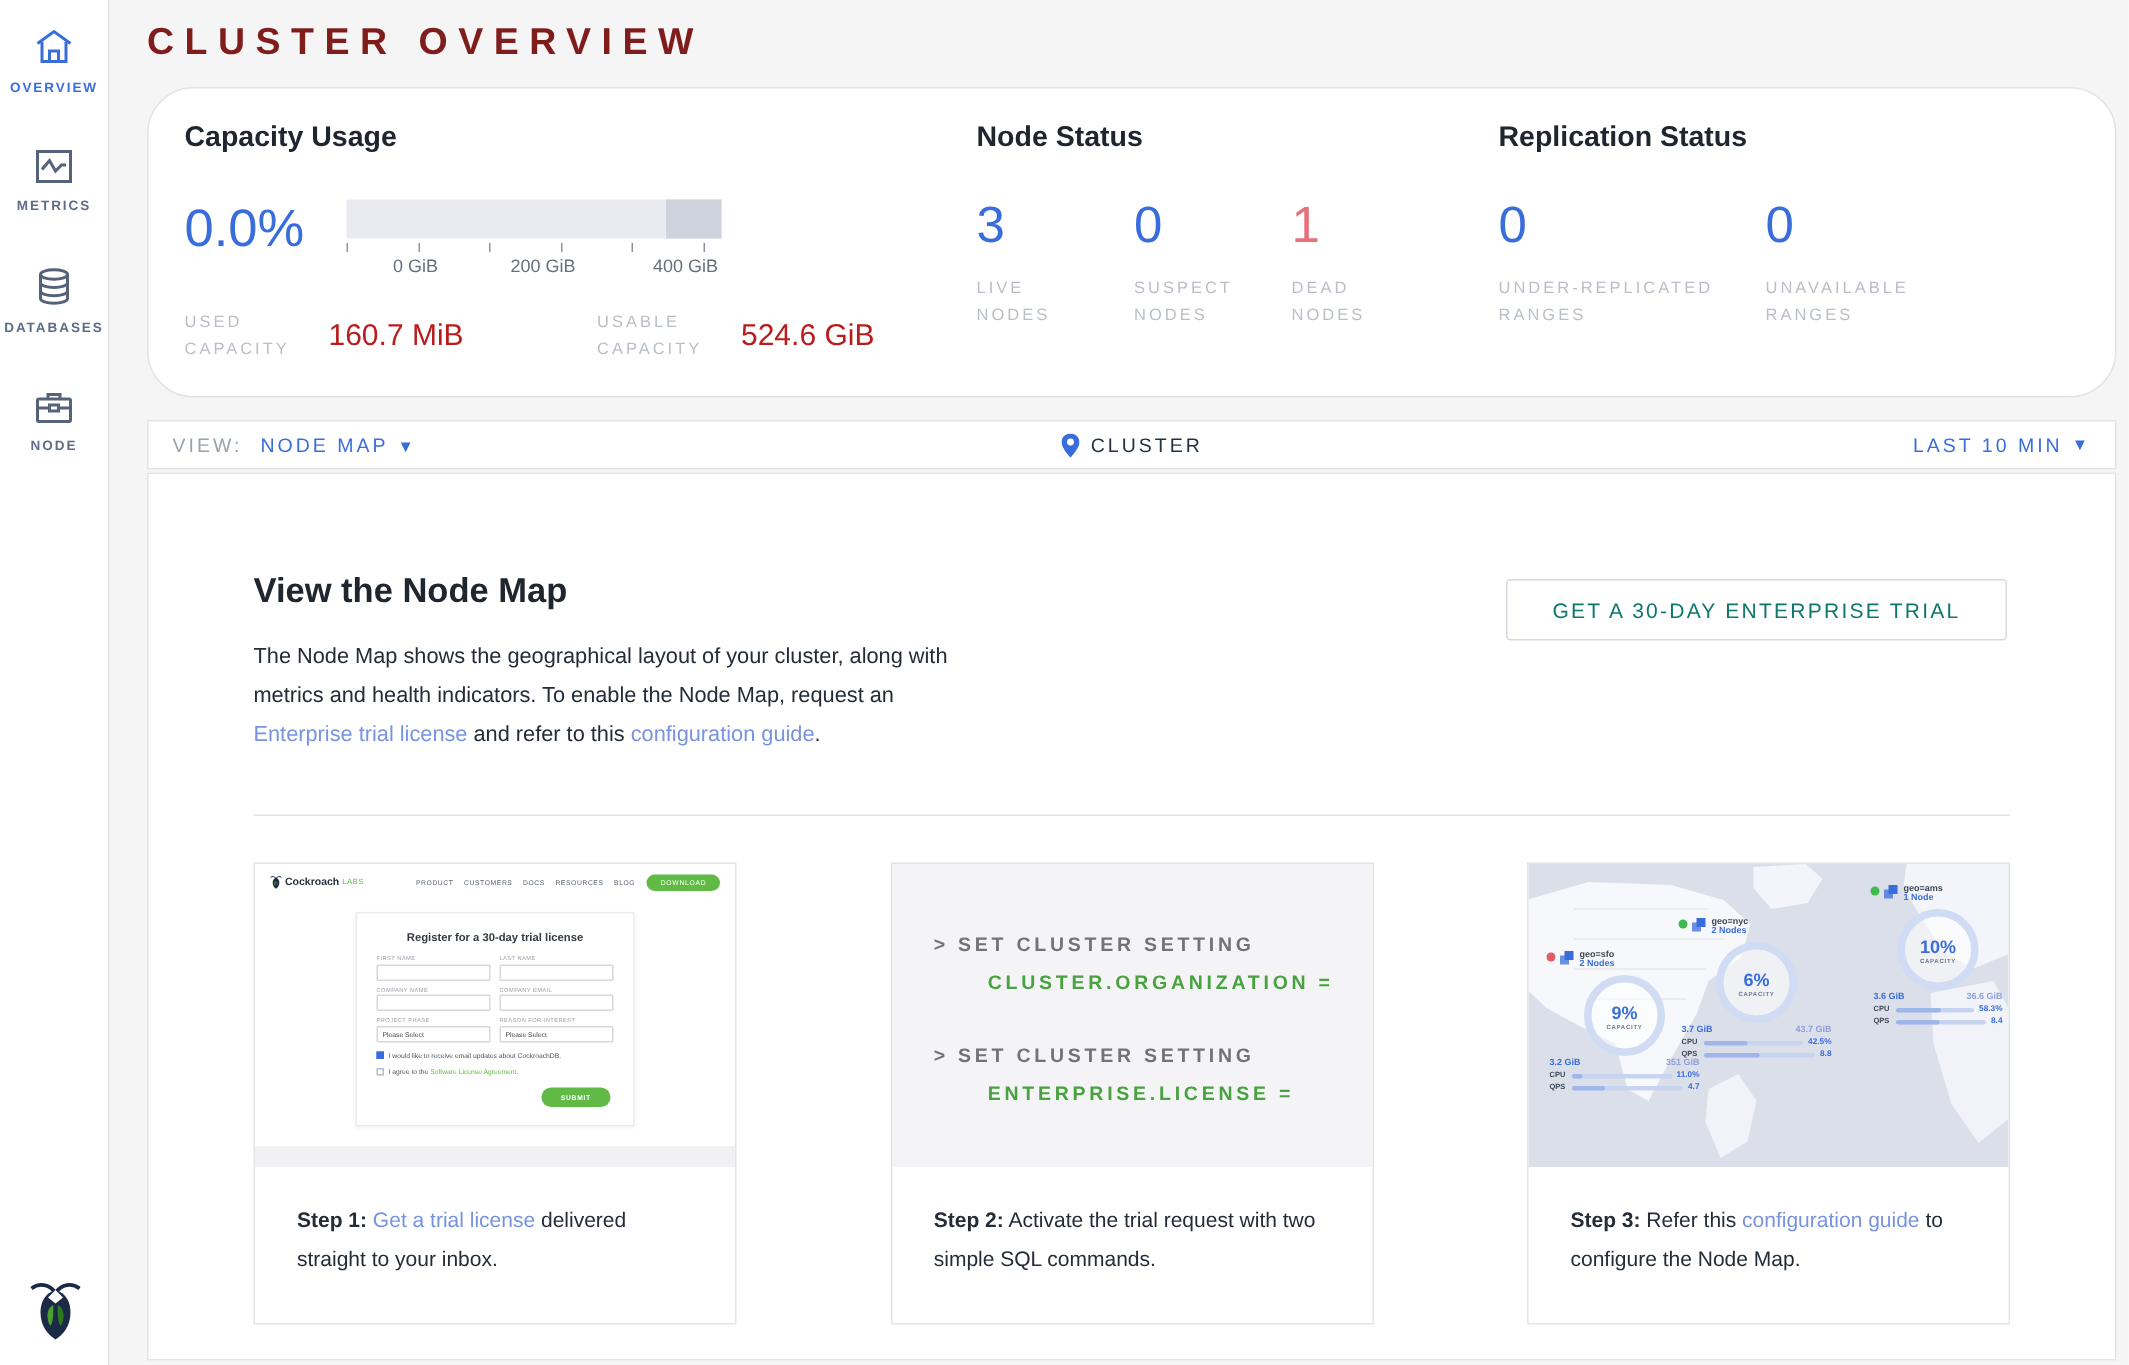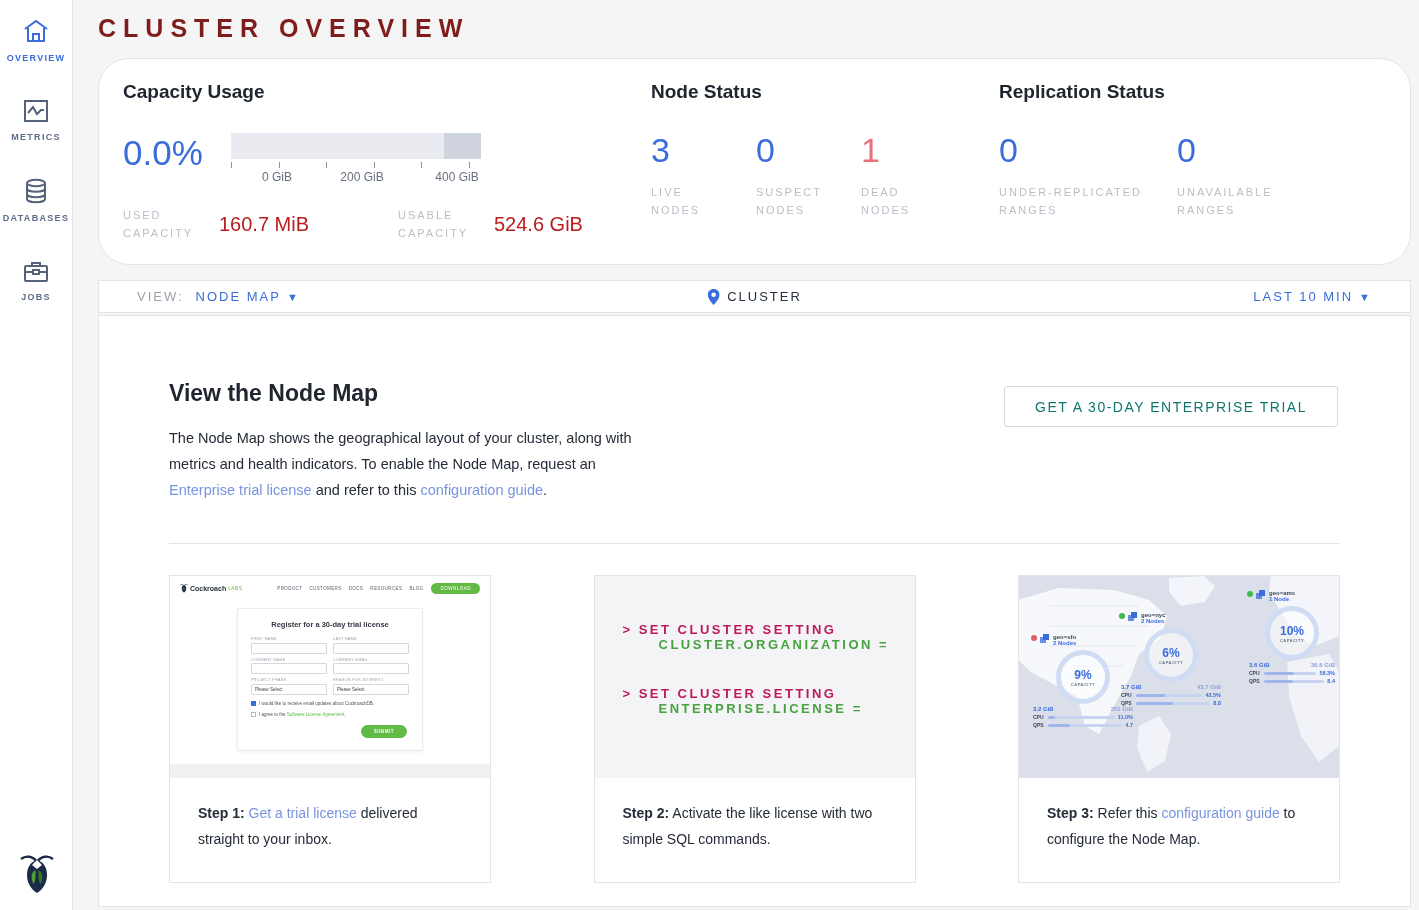--- a/index.html
+++ b/index.html
@@ -46,21 +46,21 @@
   .cap-detail { display:flex; margin-top:20px; align-items:center; }
   .cap-detail .dlbl { width:96px; font-size:11px; letter-spacing:2px; color:#b9bec7;
     line-height:18px; }
   .cap-detail .dval { font-size:20px; color:#b91c1c; width:135px; }
   .node-sec { width:348px; }
   .repl-sec { flex:1; }
   .stats-row { display:flex; }
 
   
   .viewbar { margin-top:15px; height:33px; display:flex; align-items:center;
-    padding:0 38px; position:relative; font-size:13px; letter-spacing:2px; }
+    padding:0 16px; position:relative; font-size:13px; letter-spacing:2px; }
   .viewbar .vlabel { color:#9aa2ad; margin-right:12px; }
   .viewbar .vvalue { color:#3a6ddc; cursor:pointer; }
   .viewbar .caret { color:#3a6ddc; font-size:11px; margin-left:6px; }
   .vb-center { position:absolute; left:50%; transform:translateX(-50%);
     display:flex; align-items:center; gap:8px; color:#253142; }
   .vb-right { margin-left:auto; color:#3a6ddc; cursor:pointer; display:flex; align-items:center; }
 
   
   .nm-panel { margin-top:2px; height:592px; position:relative; padding:0 70px; }
   .nm-title { padding-top:64px; font-size:23px; font-weight:600; color:#20262f; }
@@ -101,23 +101,23 @@
   .mf-box.on { background:#3a6ddc; border-color:#3a6ddc; }
   .mf-check span { font-size:4.5px; color:#4c535d; }
   .mf-check .glink { color:#61b946; }
   .mf-submit { display:block; margin:8px 2px 0 auto; background:#61b946; border:none;
     color:#fff; font-size:4.5px; font-weight:bold; letter-spacing:.5px; padding:4px 13px;
     border-radius:8px; }
 
   
   .sqlmedia { background:#f4f4f6; padding:46px 0 0 28px; }
   .sql-block { margin-bottom:34px; }
-  .sql-prompt { font-size:13px; font-weight:bold; letter-spacing:2.5px; color:#be185d; }
+  .sql-prompt { font-size:13px; font-weight:bold; letter-spacing:2.5px; color:#737373; }
   .sql-setting { font-size:13px; font-weight:bold; letter-spacing:2.5px; color:#47a23f;
-    padding-left:36px; }
+    padding-left:36px; margin-top:10px; }
 
   
   .mapmedia { background:#dbdfe9; }
   .locality { position:absolute; width:104px; }
   .loc-head { display:flex; align-items:flex-start; gap:3px; }
   .loc-dot { width:6px; height:6px; border-radius:50%; margin-top:1px; flex:none; }
   .loc-dot.live { background:#3fba50; }
   .loc-dot.dead { background:#e05c66; }
   .loc-cube { position:relative; width:10px; height:10px; flex:none; }
   .loc-cube i { position:absolute; width:6px; height:6px; background:#3a6ddc; }
@@ -177,21 +177,21 @@
   </div>
   <div class="side-item">
     <span>
       <svg width="26" height="24" viewBox="0 0 26 24" fill="none" stroke="#54627a" stroke-width="2">
         <rect x="2" y="7" width="22" height="15" rx="1"></rect>
         <path d="M9 7 V4 H17 V7"></path>
           <path d="M2 13 H10 M16 13 H24"></path>
         <rect x="10" y="11" width="6" height="4"></rect>
       </svg>
     </span>
-    <span class="lbl">JOBS</span>
+    <span class="lbl">NODE</span>
   </div>
   <div class="side-logo">
     <svg width="36" height="42" viewBox="0 0 36 42">
       <path d="M18 10 C14 4 7 3 2 7" stroke="#1b2a47" stroke-width="2.4" fill="none"></path>
       <path d="M18 10 C22 4 29 3 34 7" stroke="#1b2a47" stroke-width="2.4" fill="none"></path>
       <path d="M18 8 C11 10 8 16 8 23 C8 32 13 38 18 41 C23 38 28 32 28 23 C28 16 25 10 18 8 Z" fill="#1b2a47"></path>
       <path d="M18 8 L13 13 L18 17 L23 13 Z" fill="#fff"></path>
       <path d="M16.5 18 C12 20 11.5 27 14.5 32 C16 30 16.8 26 16.5 18 Z" fill="#4da02f"></path>
       <path d="M19.5 18 C24 20 24.5 27 21.5 32 C20 30 19.2 26 19.5 18 Z" fill="#2f7a1f"></path>
     </svg>
@@ -367,21 +367,21 @@
           <div class="sql-block">
             <div class="sql-prompt">&gt; SET CLUSTER SETTING</div>
             <div class="sql-setting">CLUSTER.ORGANIZATION =</div>
           </div>
           <div class="sql-block">
             <div class="sql-prompt">&gt; SET CLUSTER SETTING</div>
             <div class="sql-setting">ENTERPRISE.LICENSE =</div>
           </div>
         </div>
         <div class="card-cap">
-          <b>Step 2:</b><span> Activate the like license with two simple SQL commands.</span>
+          <b>Step 2:</b><span> Activate the trial request with two simple SQL commands.</span>
         </div>
       </div>
 
       <div class="card">
         <div class="card-media mapmedia">
           <svg width="320" height="202" viewBox="0 0 320 202">
             <rect width="320" height="202" fill="#dbdfe9"></rect>
             <path d="M-5 25 L40 12 L95 14 L130 24 L148 40 L142 62 L120 78 L112 100 L96 128 L80 158 L66 150 L58 120 L34 108 L12 96 L-5 80 Z" fill="#f7f8fb"></path>
             <path d="M120 150 L140 140 L152 158 L146 185 L128 196 L118 172 Z" fill="#f1f3f8"></path>
             <path d="M150 2 L185 0 L196 10 L186 26 L162 30 L150 16 Z" fill="#f4f5fa"></path>

